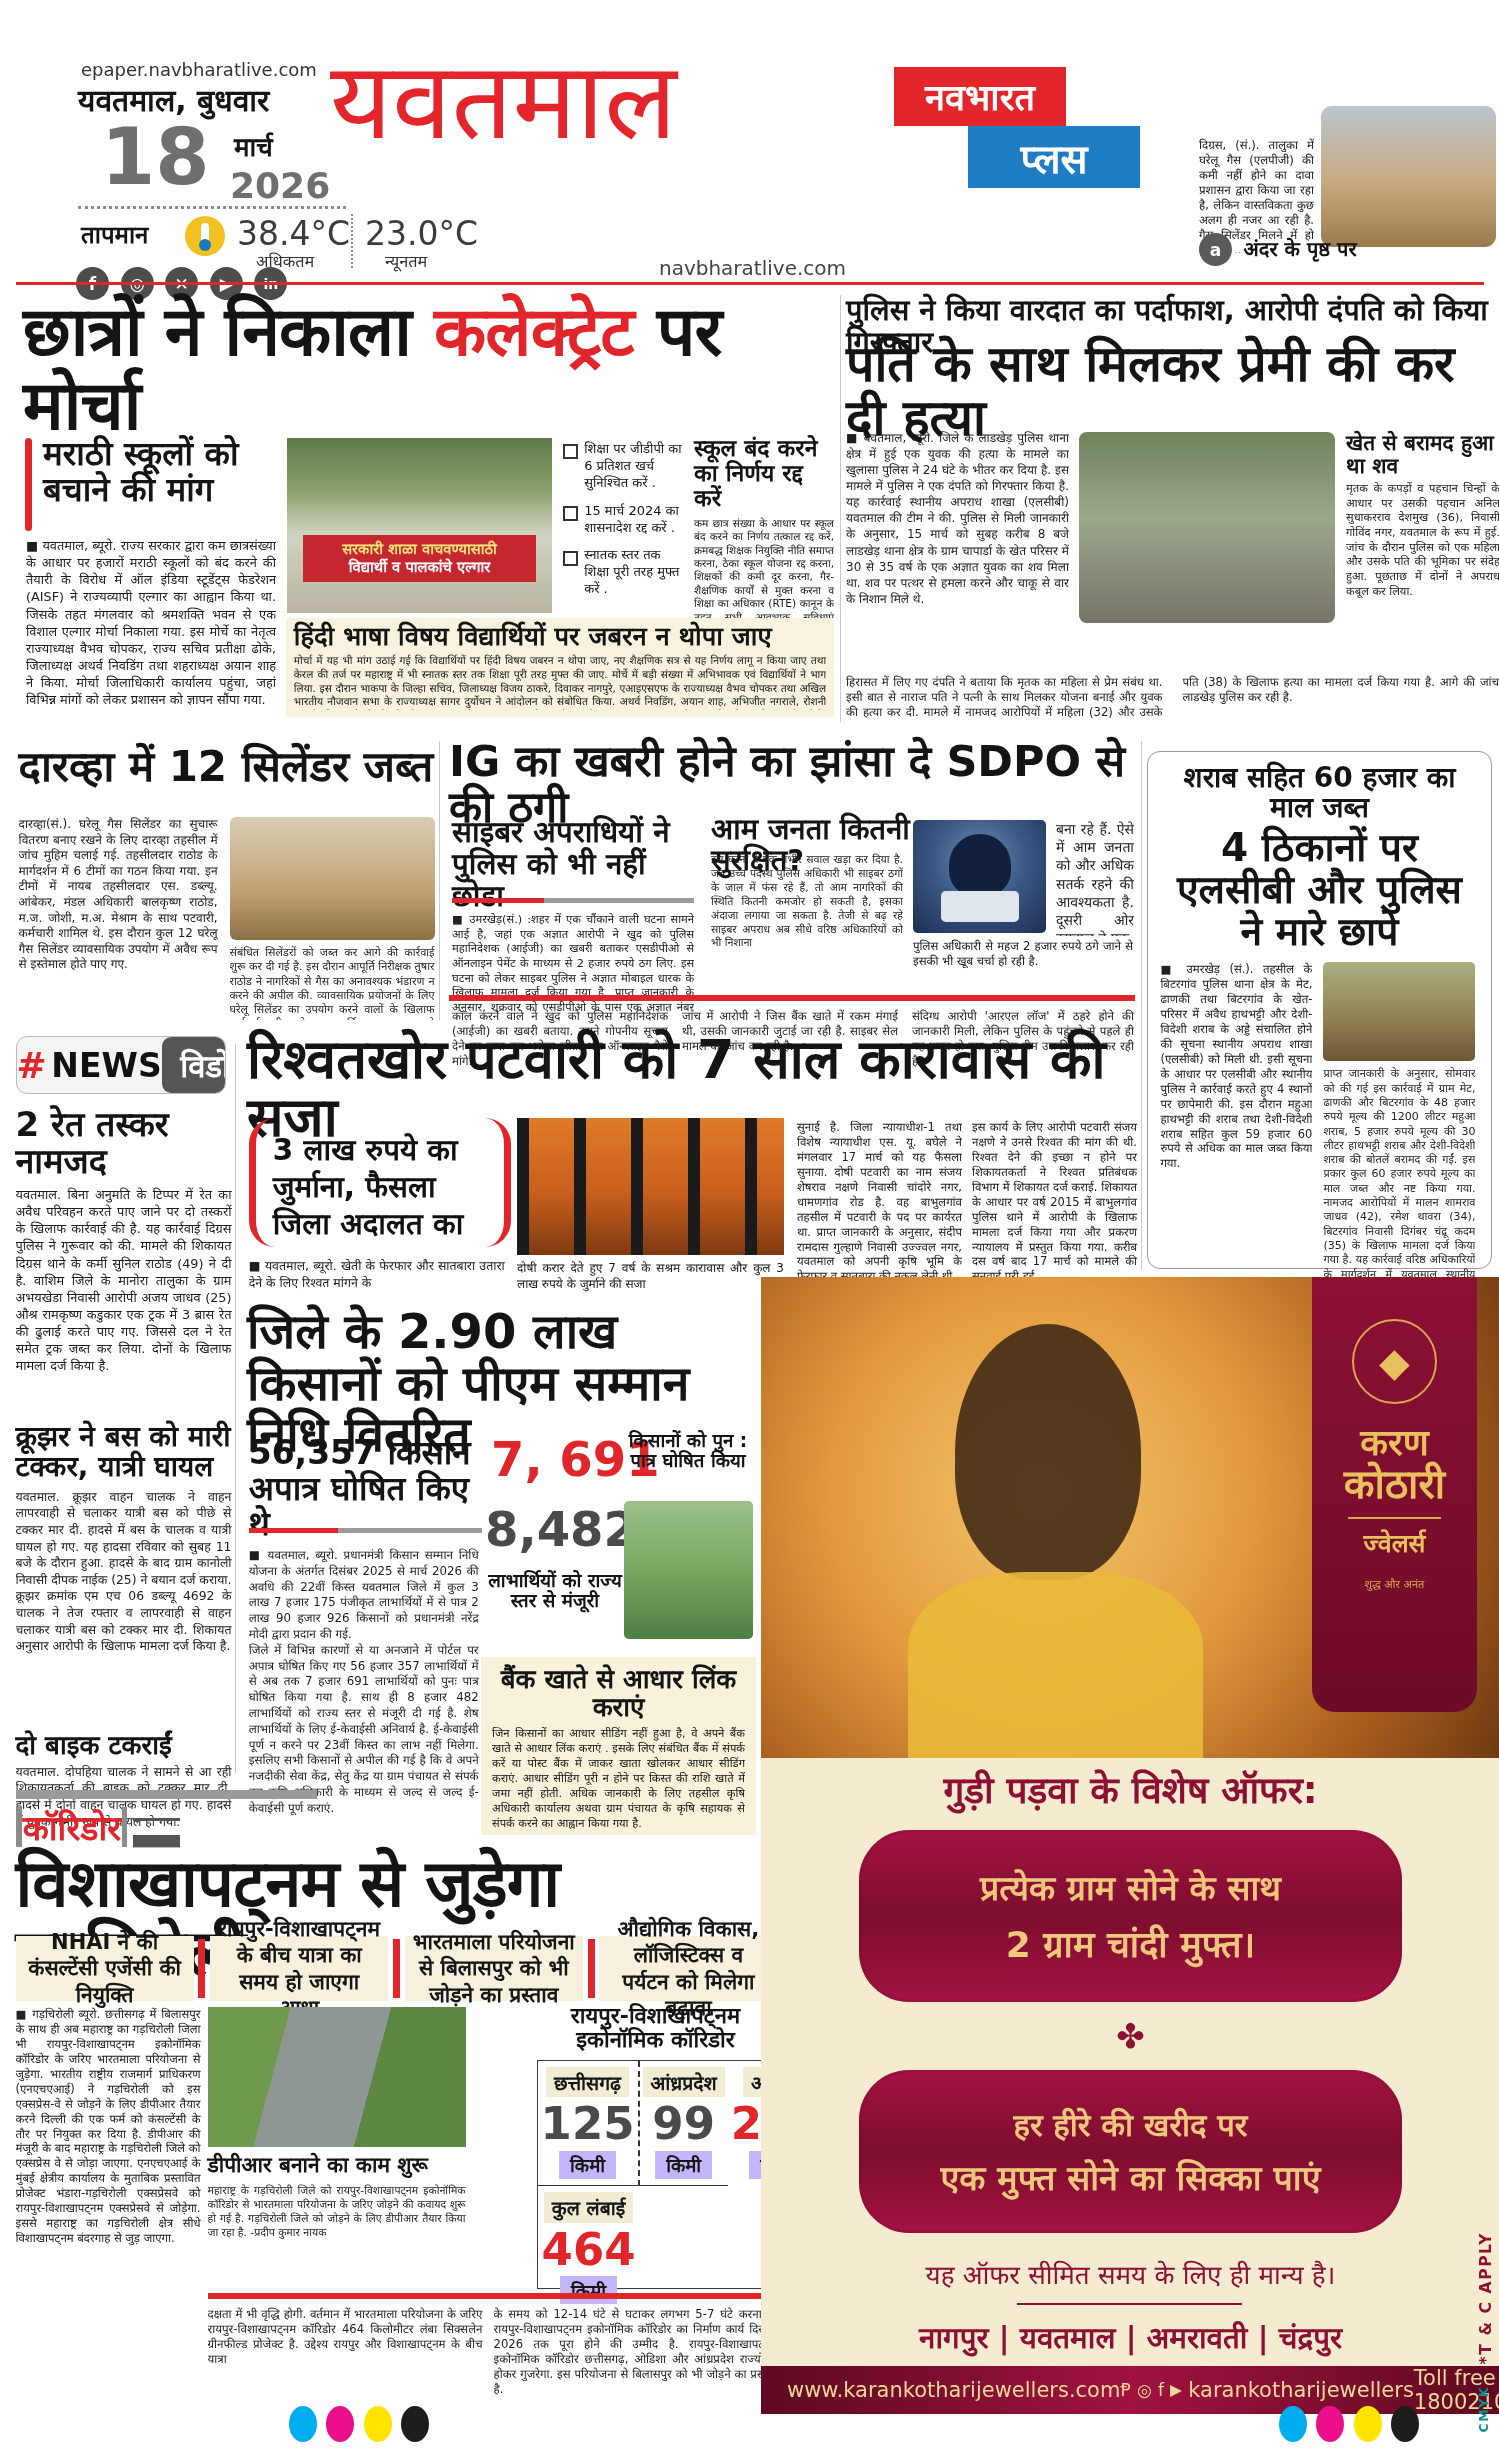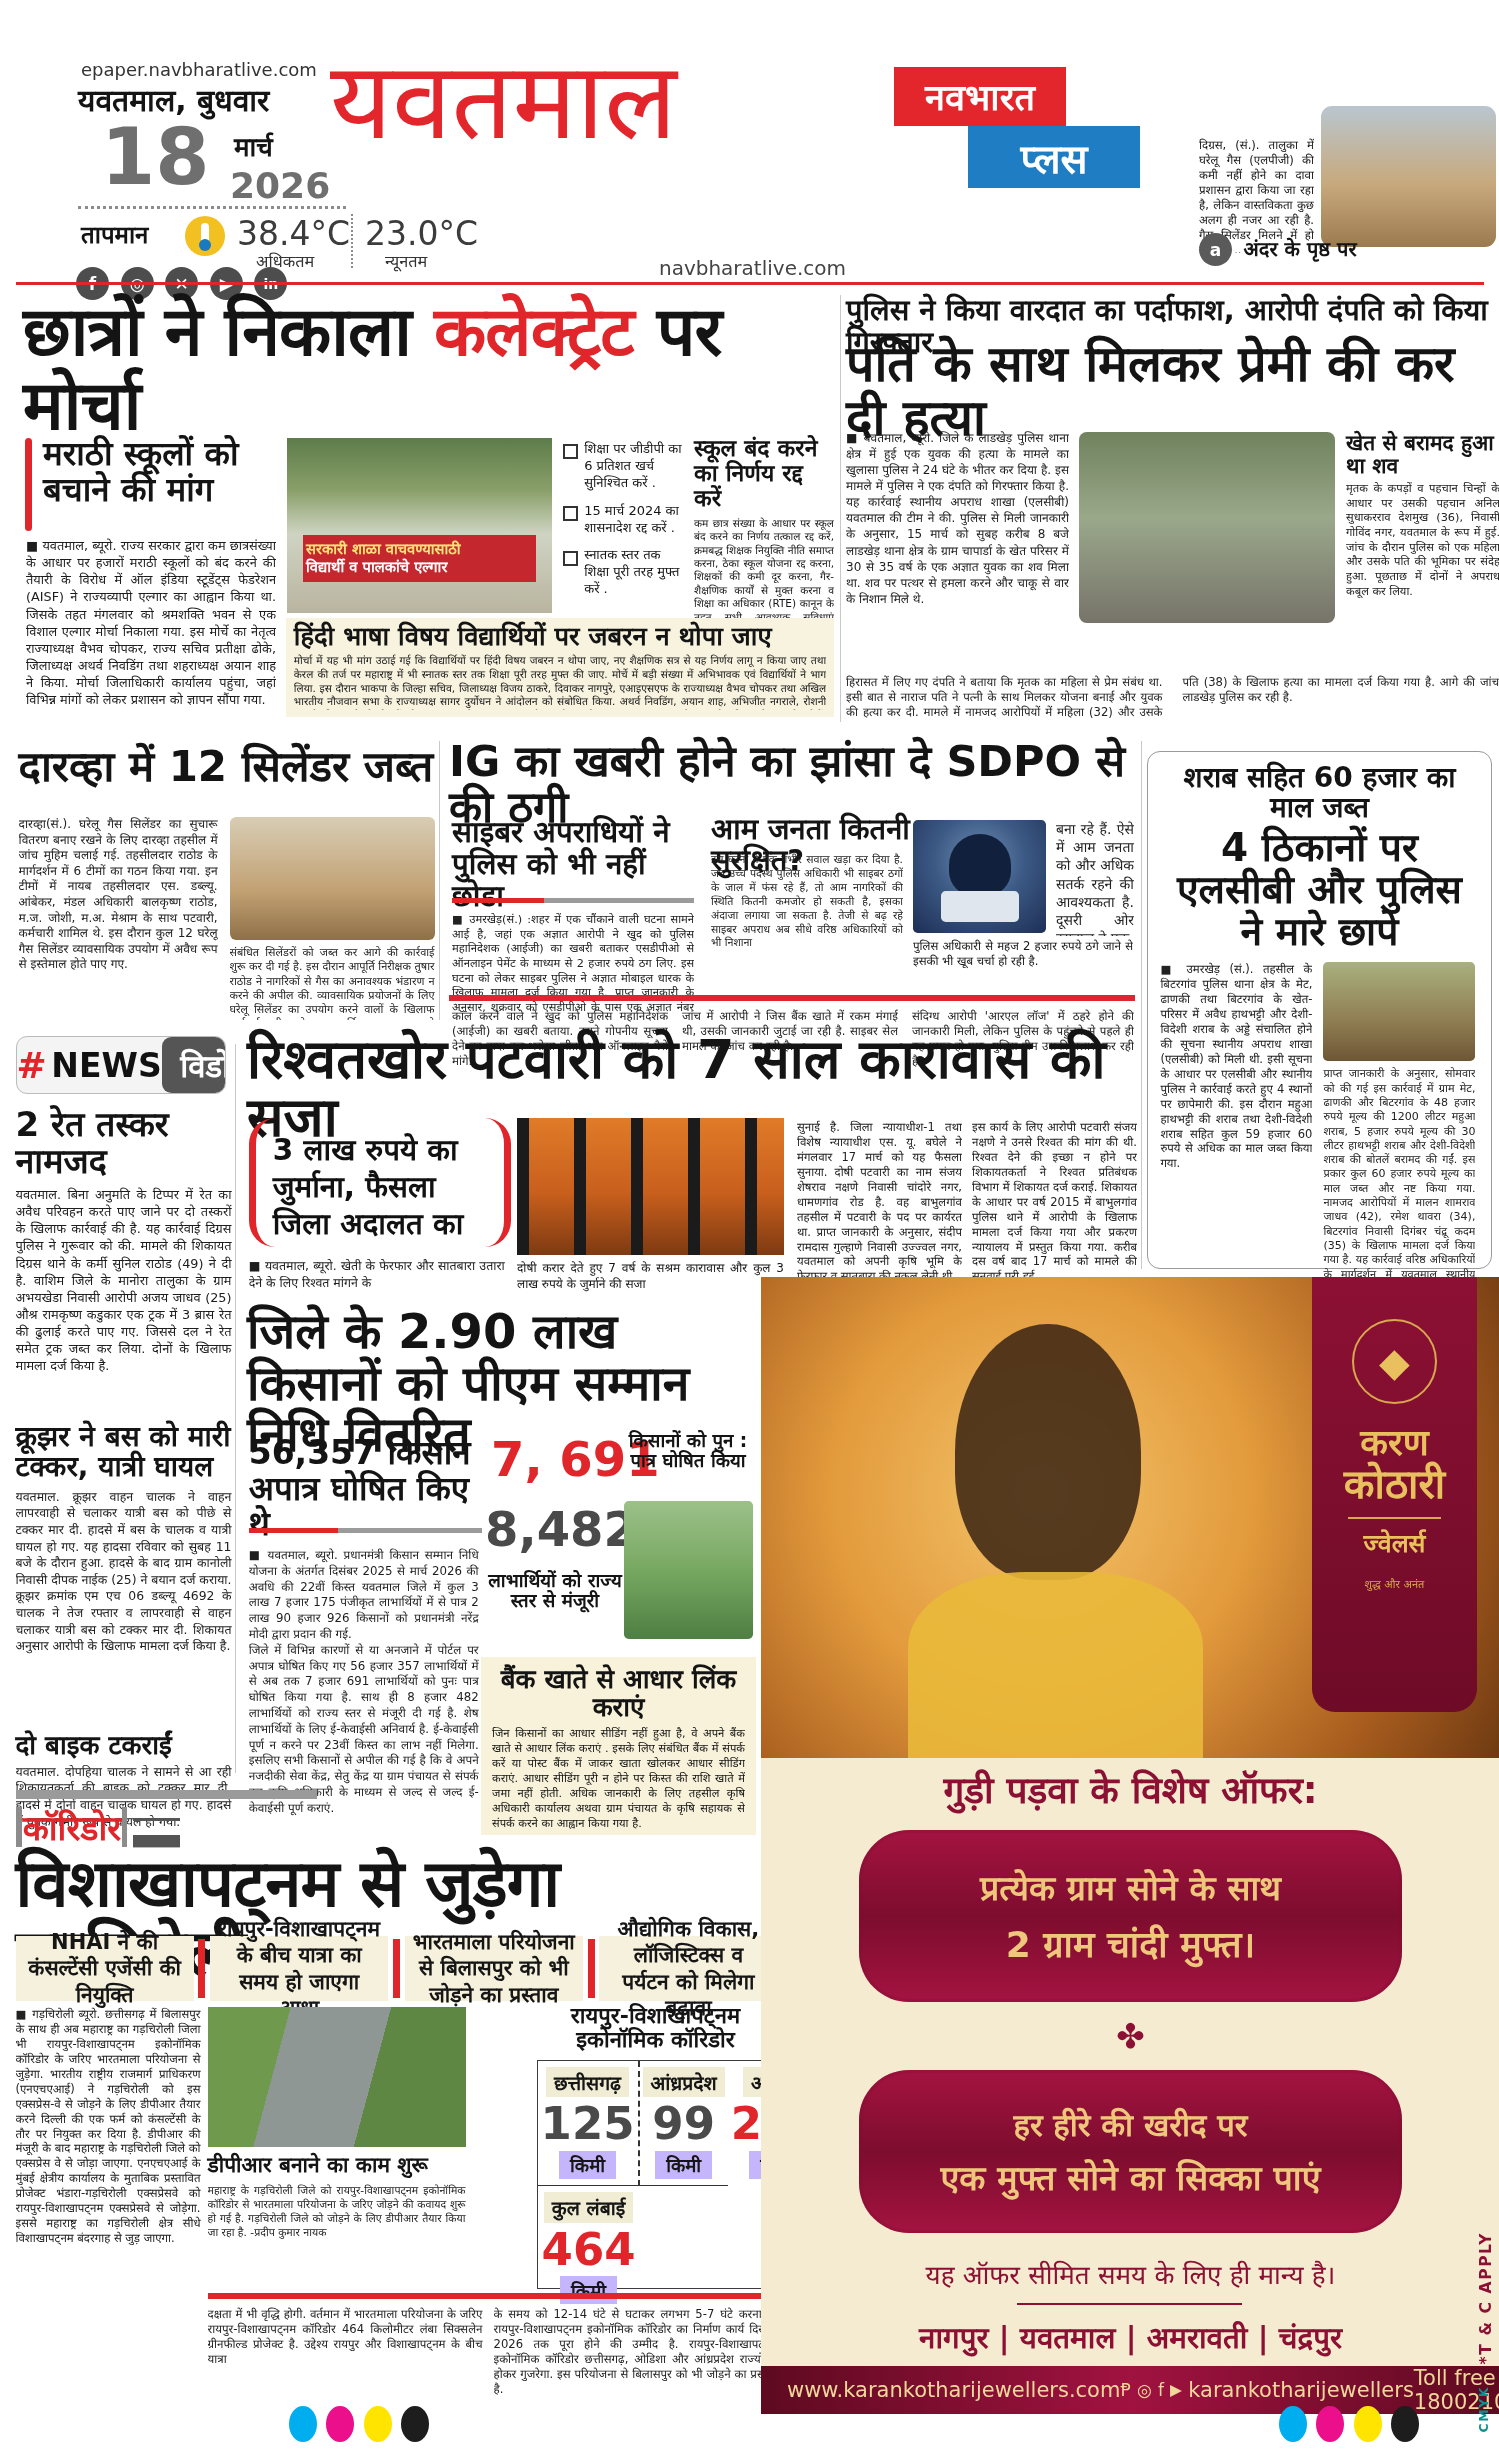--- a/index.html
+++ b/index.html
@@ -21,21 +21,21 @@
   .ph-police{background:linear-gradient(180deg,#70825e 0%,#9aa88a 45%,#77736a 100%)}
   .ph-fuel{background:linear-gradient(180deg,#b9c6cf 0%,#c8a97d 55%,#9c7a4f 100%)}
   .ph-gas{background:linear-gradient(180deg,#d8cdb4 0%,#c2a173 60%,#8e7048 100%)}
   .ph-hacker{background:radial-gradient(circle at 50% 35%,#6f8fb5 0%,#3c5a85 45%,#1d2f55 100%)}
   .ph-liquor{background:linear-gradient(180deg,#a9b07f 0%,#8f7d52 60%,#6d5635 100%)}
   .ph-jail{background:repeating-linear-gradient(90deg,#1b1b1b 0 12.4px,rgba(0,0,0,0) 12.4px 57px),linear-gradient(180deg,#e07b28 0%,#c85f1d 55%,#7e3a12 100%)}
   .ph-farm{background:linear-gradient(180deg,#9cc08a 0%,#77a861 50%,#4e7f43 100%)}
   .ph-road{background:linear-gradient(105deg,#6f9a4e 0 28%,#8e9794 28% 62%,#5d8742 62% 100%)}
   .ph-model{background:radial-gradient(circle at 38% 45%,#f4c46a 0%,#e29a3c 40%,#a85c1e 75%,#6e3a12 100%)}
   .banner-strip{position:absolute;left:6%;right:6%;bottom:18%;background:#c4272e;color:#ffe27a;
-      font-weight:700;padding:4.7px 3.1px;line-height:1.25;font-size:14.7px}
+      text-align:center;font-weight:700;padding:4.7px 3.1px;line-height:1.25;font-size:14.7px}
   .bullet-item{display:flex;gap:6.2px;font-size:13px;line-height:1.3;margin-bottom:11px}
   .bullet-sq{width:11px;height:11px;border:2.3px solid #333;margin-top:3.1px;flex:0 0 auto}
   .icon-circle{width:33px;height:33px;border-radius:50%;background:#4d4d4d;color:#fff;display:inline-flex;
       align-items:center;justify-content:center;font-weight:700;font-size:17px;margin-right:5.4px}
   .news-badge{display:flex;align-items:stretch;border:1.6px solid #bbb;border-radius:11px;overflow:hidden;background:#f4f4f4}
   .inset-box{border-left:7px solid #e0262a;border-right:7px solid #e0262a;border-radius:26px;
       padding:14px 17px;font-size:29.5px;font-weight:700;line-height:1.25;color:#111}
   .deck{background:#f6f1dc;font-weight:700;font-size:21px;line-height:1.25;text-align:center;
       display:flex;align-items:center;justify-content:center;padding:6.2px 7.8px}
   .deck-sep{width:7px;background:#e0262a;flex:0 0 auto;margin:3.1px 4.7px}

